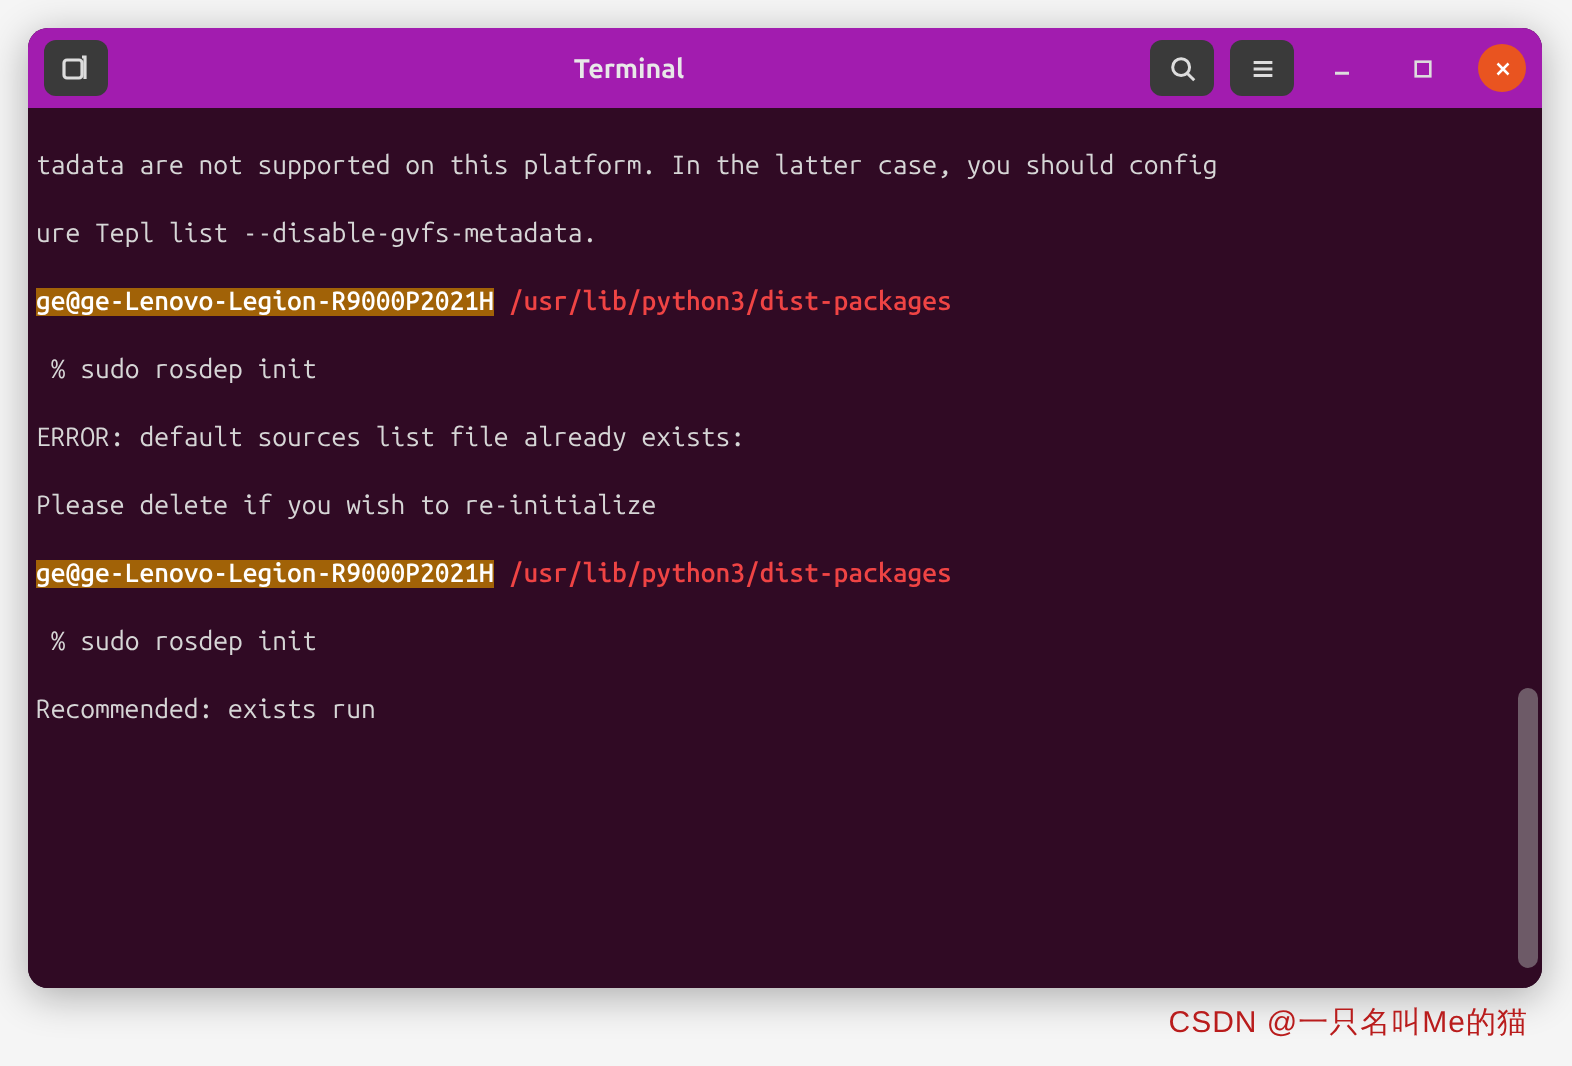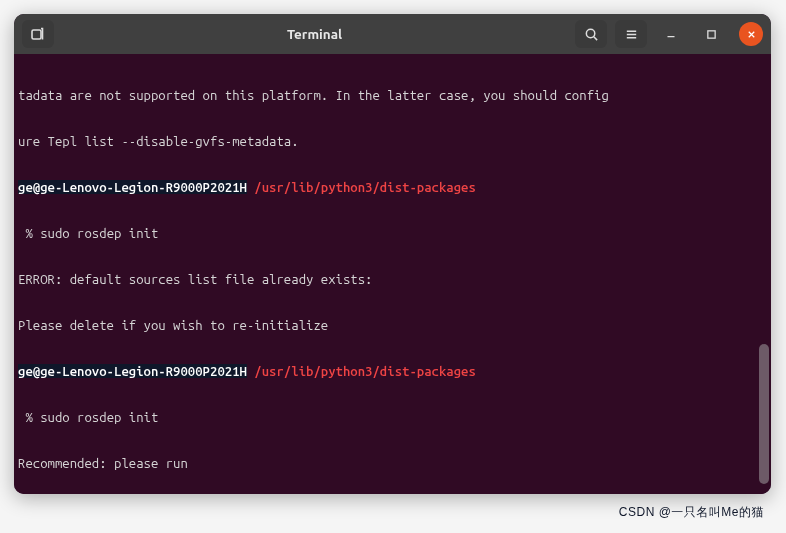--- a/index.html
+++ b/index.html
@@ -16,21 +16,21 @@
       height: 480px;
       background: #2a0a2a;
       border-radius: 10px;
       overflow: hidden;
       box-shadow: 0 4px 20px rgba(0,0,0,0.3);
       display: flex;
       flex-direction: column;
     }
     .titlebar {
       height: 40px;
-      background: #404040;
+      background: #a21caf;
       display: flex;
       align-items: center;
       padding: 0 8px;
       gap: 8px;
       flex-shrink: 0;
     }
     .title {
       flex: 1;
       text-align: center;
       color: #e8e8e8;
@@ -68,23 +68,23 @@
       background: #300a24;
       color: #d6d6d6;
       font-size: 13.2px;
       line-height: 17px;
       padding: 4px 6px 4px 4px;
       position: relative;
       font-family: "Ubuntu Mono", "DejaVu Sans Mono", monospace;
       white-space: pre;
       overflow: hidden;
     }
-    .line { white-space: pre-wrap; word-break: break-all; margin-top: 12px; }
+    .line { white-space: pre-wrap; word-break: break-all; }
     .prompt-host {
-      background: #0f172a;
+      background: #a16207;
       color: #ffffff;
       font-weight: 500;
     }
     .prompt-path {
       color: #ef4444;
       font-weight: 500;
     }
     .scrollbar {
       position: absolute;
       right: 2px;
@@ -92,22 +92,22 @@
       width: 10px;
       height: 140px;
       background: #6d5a67;
       border-radius: 5px;
     }
     .watermark {
       position: absolute;
       right: 22px;
       bottom: 12px;
       font-family: sans-serif;
-      font-size: 12px;
-      color: #0f172a;
+      font-size: 15px;
+      color: #b91c1c;
       letter-spacing: 0.5px;
     }
   </style>
 </head>
 <body>
 
 <div class="window">
   <div class="titlebar">
     <div class="ctrl-btn">
       <svg width="16" height="16" viewBox="0 0 16 16">
@@ -146,21 +146,21 @@
 
   <div class="terminal-body">
 <div class="line">tadata are not supported on this platform. In the latter case, you should config</div>
 <div class="line">ure Tepl list --disable-gvfs-metadata.</div>
 <div class="line"><span class="prompt-host">ge@ge-Lenovo-Legion-R9000P2021H</span> <span class="prompt-path">/usr/lib/python3/dist-packages</span></div>
 <div class="line"><span> % </span><span>sudo rosdep init</span></div>
 <div class="line">ERROR: default sources list file already exists:</div>
 <div class="line">Please delete if you wish to re-initialize</div>
 <div class="line"><span class="prompt-host">ge@ge-Lenovo-Legion-R9000P2021H</span> <span class="prompt-path">/usr/lib/python3/dist-packages</span></div>
 <div class="line"><span> % </span><span>sudo rosdep init</span></div>
-<div class="line">Recommended: please run</div>
+<div class="line">Recommended: exists run</div>
 <div class="line"> </div>
 
 
 
 
 
 
 
 
 

